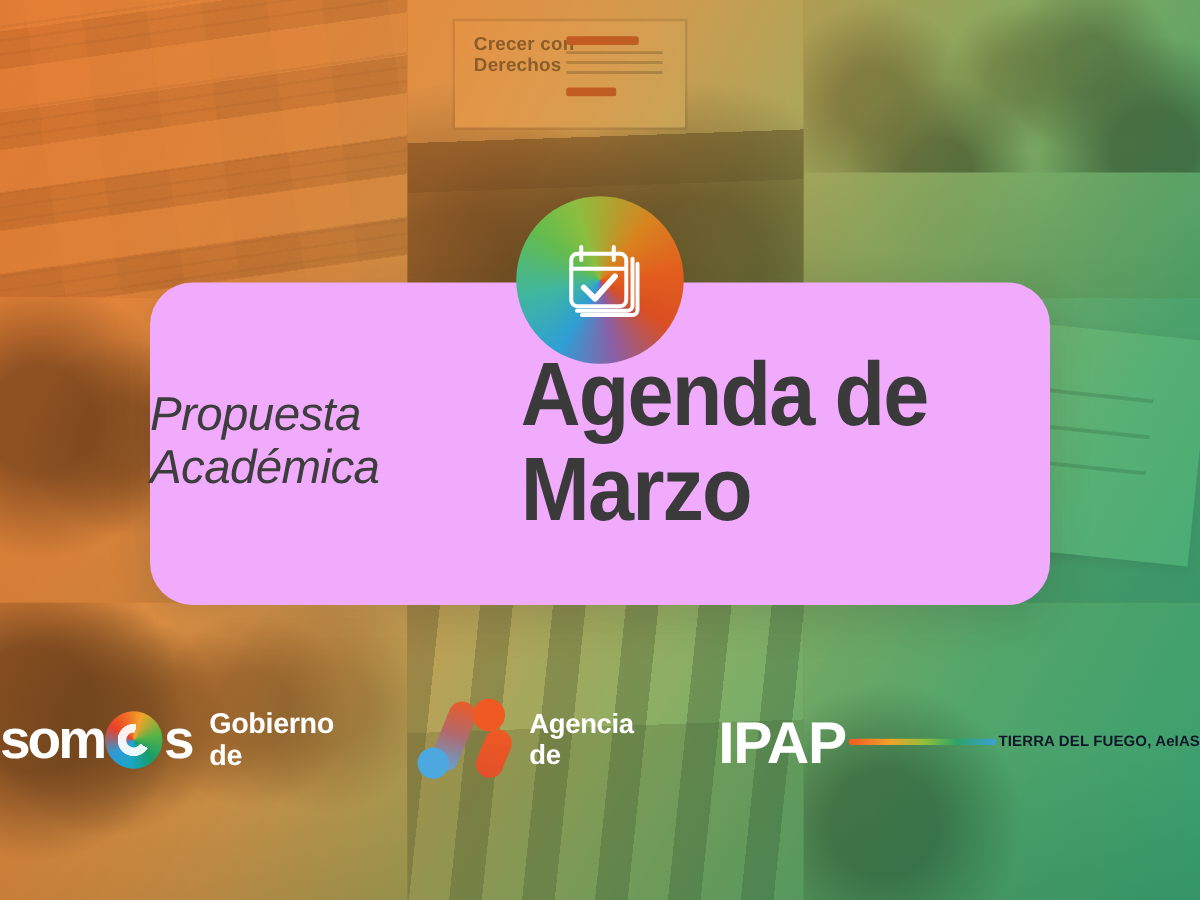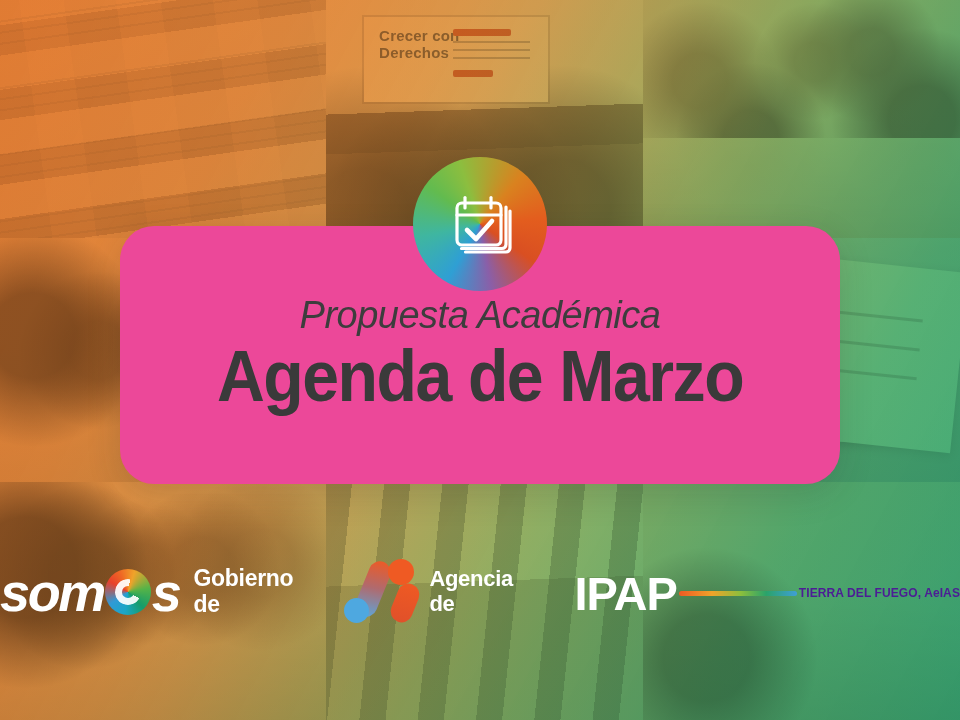--- a/index.html
+++ b/index.html
@@ -192,25 +192,25 @@
         rgba(45,164,110,0.42) 100%);
   }
 
   
   .card {
     position: absolute;
     left: 120px;
     top: 226px;
     width: 720px;
     height: 258px;
-    background: #ec4899;
+    background: #f0abfc;
     border-radius: 34px;
     box-shadow: 0 10px 34px rgba(40,40,40,0.16);
     display: flex;
-    flex-direction: column;
+    flex-direction: row;
     align-items: center;
     justify-content: center;
   }
   .kicker {
     font-size: 38px;
     font-style: italic;
     font-weight: 400;
     color: #3d3d3d;
     letter-spacing: -0.5px;
     margin: 0 0 2px 0;
@@ -267,28 +267,27 @@
   }
 
   
   .logo-somos {
     display: flex;
     align-items: center;
     gap: 14px;
   }
   .somos-word {
     position: relative;
-    font-size: 54px;
+    font-size: 44px;
     font-weight: 700;
     color: #ffffff;
     letter-spacing: -2.4px;
     line-height: 1;
     display: flex;
     align-items: center;
-    font-style: italic;
   }
   .somos-word .sp {
     display: inline-block;
   }
   .somos-spiral {
     width: 46px;
     height: 46px;
     border-radius: 50%;
     margin: 0 1px;
     background:
@@ -390,21 +389,21 @@
   .ipap-rule {
     width: 118px;
     height: 5px;
     border-radius: 3px;
     background: linear-gradient(90deg, #ef5a23 0%, #f0a32a 28%, #8dbf3c 52%, #2aa36a 74%, #3f9fd6 100%);
     margin: 5px 0 4px 0;
   }
   .ipap-sub {
     font-size: 12px;
     font-weight: 700;
-    color: #4c1d95;
+    color: #0f172a;
     letter-spacing: 0.1px;
     white-space: nowrap;
   }
 </style>
 </head>
 <body>
 
 <div class="poster">
 
   <div class="collage">

